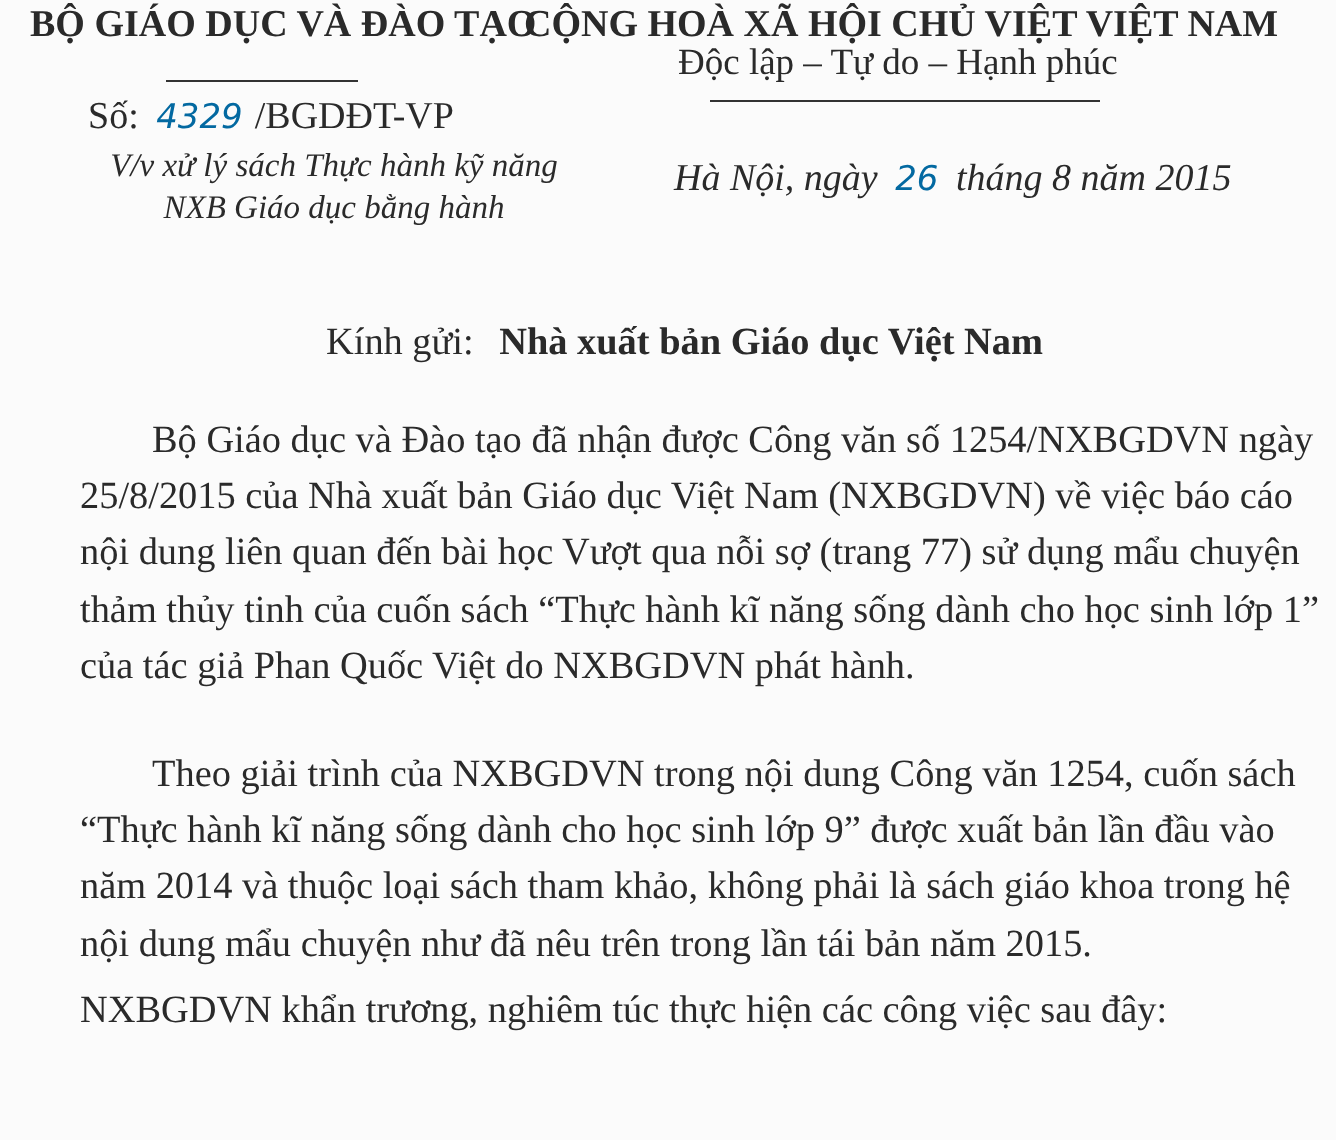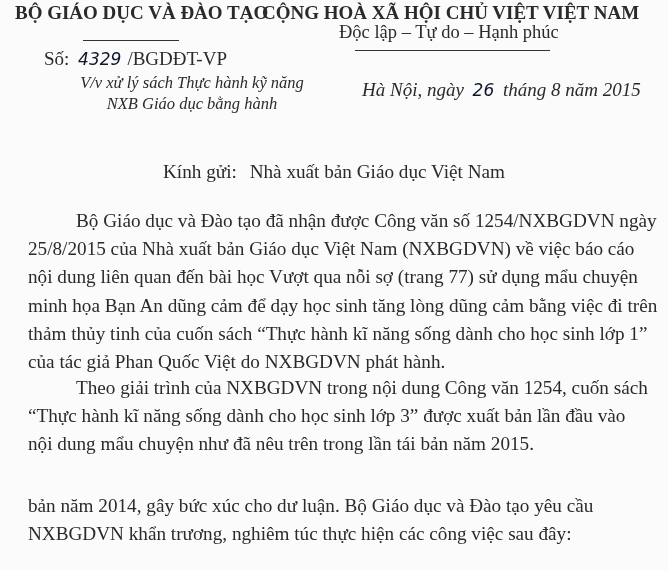--- a/index.html
+++ b/index.html
@@ -5,25 +5,25 @@
   html, body { margin:0; padding:0; }
   body {
     width:668px; height:570px; overflow:hidden;
     background:#fbfbfb;
     font-family:"Liberation Serif", "DejaVu Serif", serif;
     color:#2a2a2a;
     position:relative;
   }
   .abs { position:absolute; white-space:nowrap; }
   .bold { font-weight:bold; }
-  .italic { font-style:italic;padding-left:25px; }
+  .italic { font-style:italic; }
   .rule { position:absolute; height:1px; background:#333; }
-  .hand { color:#0f172a; font-style:italic; font-family:"DejaVu Sans", sans-serif; }
+  .hand { color:#0369a1; font-style:italic; font-family:"DejaVu Sans", sans-serif; }
   .para { position:absolute; left:0; width:648px; font-size:19.2px; line-height:28.2px; }
-  .line { display:block; white-space:nowrap; padding-left:28px; }
+  .line { display:block; white-space:nowrap; padding-left:40px; }
   .line.indent { padding-left:76px; }
 </style>
 </head>
 <body>
 
 <div class="abs bold" style="left:15px; top:2px; font-size:19px;">BỘ GIÁO DỤC VÀ ĐÀO TẠO</div>
 <div class="rule" style="left:83px; top:40px; width:96px;"></div>
 <div class="abs" style="left:44px; top:48px; font-size:19px;">
   <span>Số:</span>
   <span class="hand" style="font-size:17px; margin:0 6px 0 4px;">4329</span><span>/BGDĐT-VP</span>
@@ -37,34 +37,33 @@
 <div class="abs" style="left:339px; top:22px; font-size:18.5px;">Độc lập – Tự do – Hạnh phúc</div>
 <div class="rule" style="left:355px; top:50px; width:195px;"></div>
 <div class="abs italic" style="left:337px; top:79px; font-size:19px;">
   <span>Hà Nội, ngày</span>
   <span class="hand" style="font-size:17px; margin:0 4px;font-style:italic;">26</span>
   <span>tháng 8 năm 2015</span>
 </div>
 
 <div class="abs" style="left:163px; top:161px; font-size:19.2px;">
   <span>Kính gửi:</span>
-  <span style="margin-left:8px;">Nhà xuất bản Giáo dục Việt Nam</span>
+  <span style="margin-left:8px;font-weight:bold;">Nhà xuất bản Giáo dục Việt Nam</span>
 </div>
 
 <div class="para" style="top:207px;">
   <span class="line indent">Bộ Giáo dục và Đào tạo đã nhận được Công văn số 1254/NXBGDVN ngày</span>
   <span class="line">25/8/2015 của Nhà xuất bản Giáo dục Việt Nam (NXBGDVN) về việc báo cáo</span>
   <span class="line">nội dung liên quan đến bài học Vượt qua nỗi sợ (trang 77) sử dụng mẩu chuyện</span>
-  <span class="line">minh họa Bạn An dũng cảm để dạy học sinh tăng lòng dũng cảm bằng việc đi trên</span>
   <span class="line">thảm thủy tinh của cuốn sách “Thực hành kĩ năng sống dành cho học sinh lớp 1”</span>
   <span class="line">của tác giả Phan Quốc Việt do NXBGDVN phát hành.</span>
 </div>
 
 <div class="para" style="top:374px;">
   <span class="line indent">Theo giải trình của NXBGDVN trong nội dung Công văn 1254, cuốn sách</span>
-  <span class="line">“Thực hành kĩ năng sống dành cho học sinh lớp 3” được xuất bản lần đầu vào</span>
+  <span class="line">“Thực hành kĩ năng sống dành cho học sinh lớp 9” được xuất bản lần đầu vào</span>
+  <span class="line">năm 2014 và thuộc loại sách tham khảo, không phải là sách giáo khoa trong hệ</span>
   <span class="line">nội dung mẩu chuyện như đã nêu trên trong lần tái bản năm 2015.</span>
 </div>
 
 <div class="para" style="top:492px;">
-  <span class="line">bản năm 2014, gây bức xúc cho dư luận. Bộ Giáo dục và Đào tạo yêu cầu</span>
   <span class="line">NXBGDVN khẩn trương, nghiêm túc thực hiện các công việc sau đây:</span>
 </div>
 
 </body></html>

